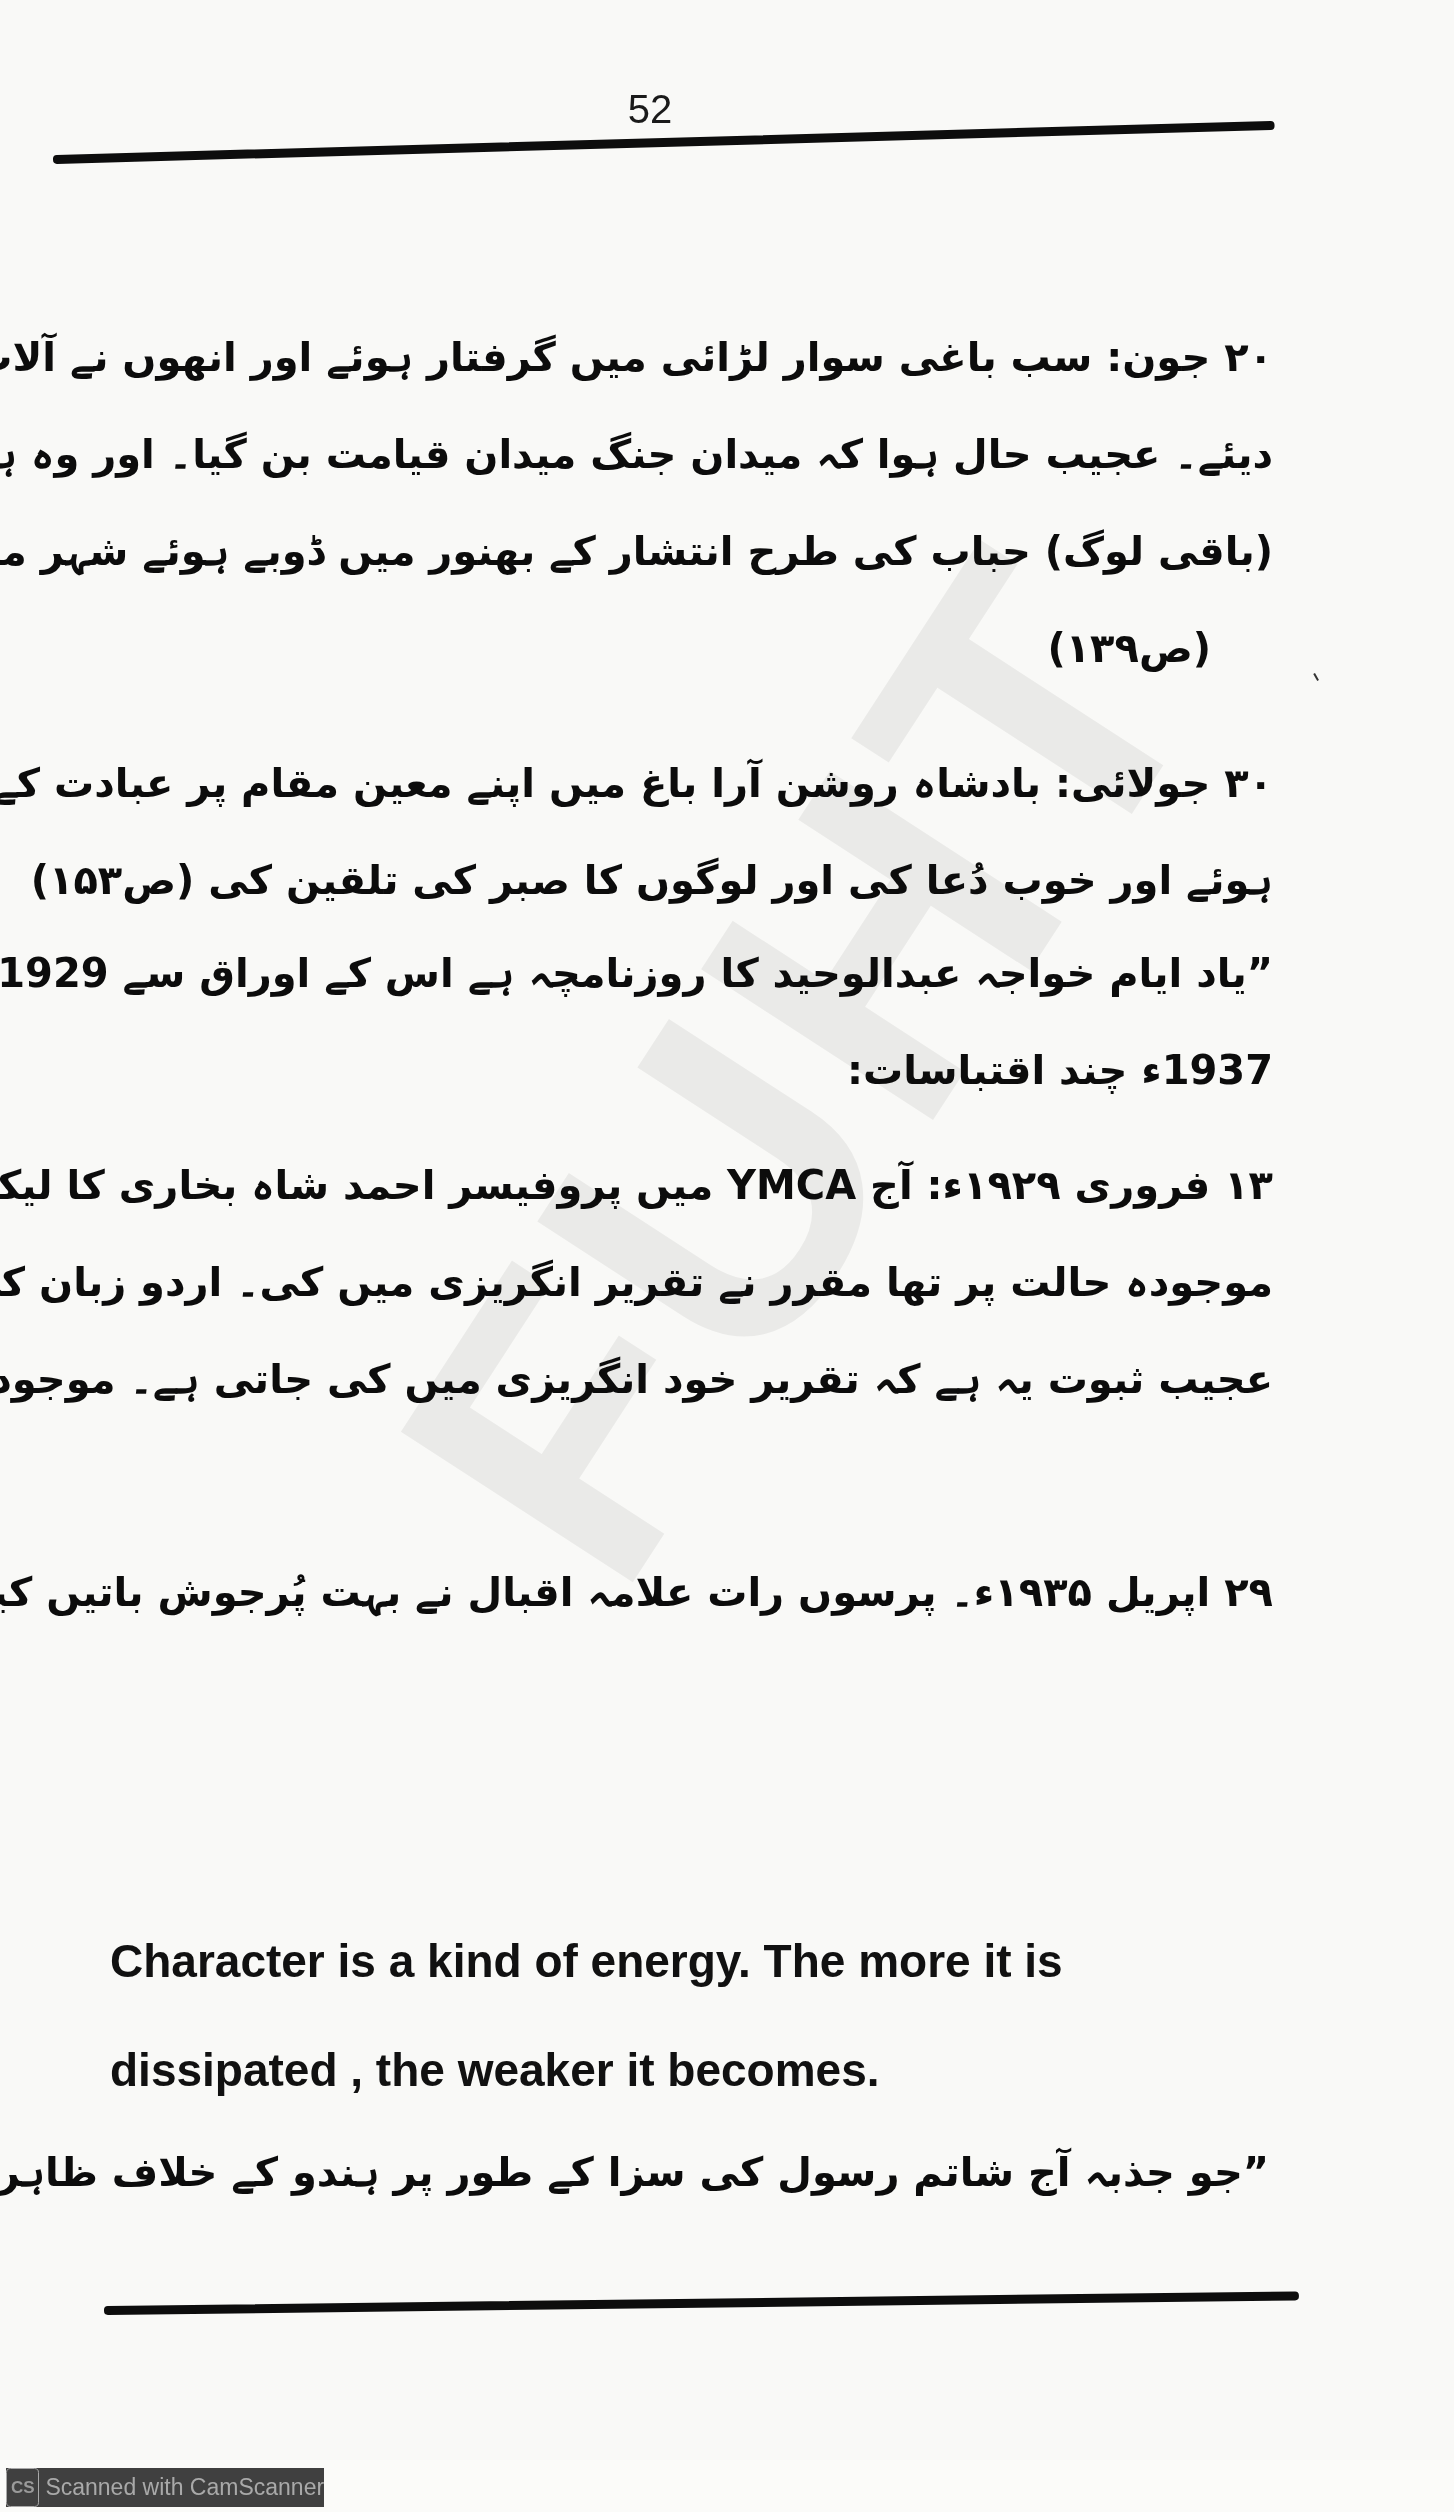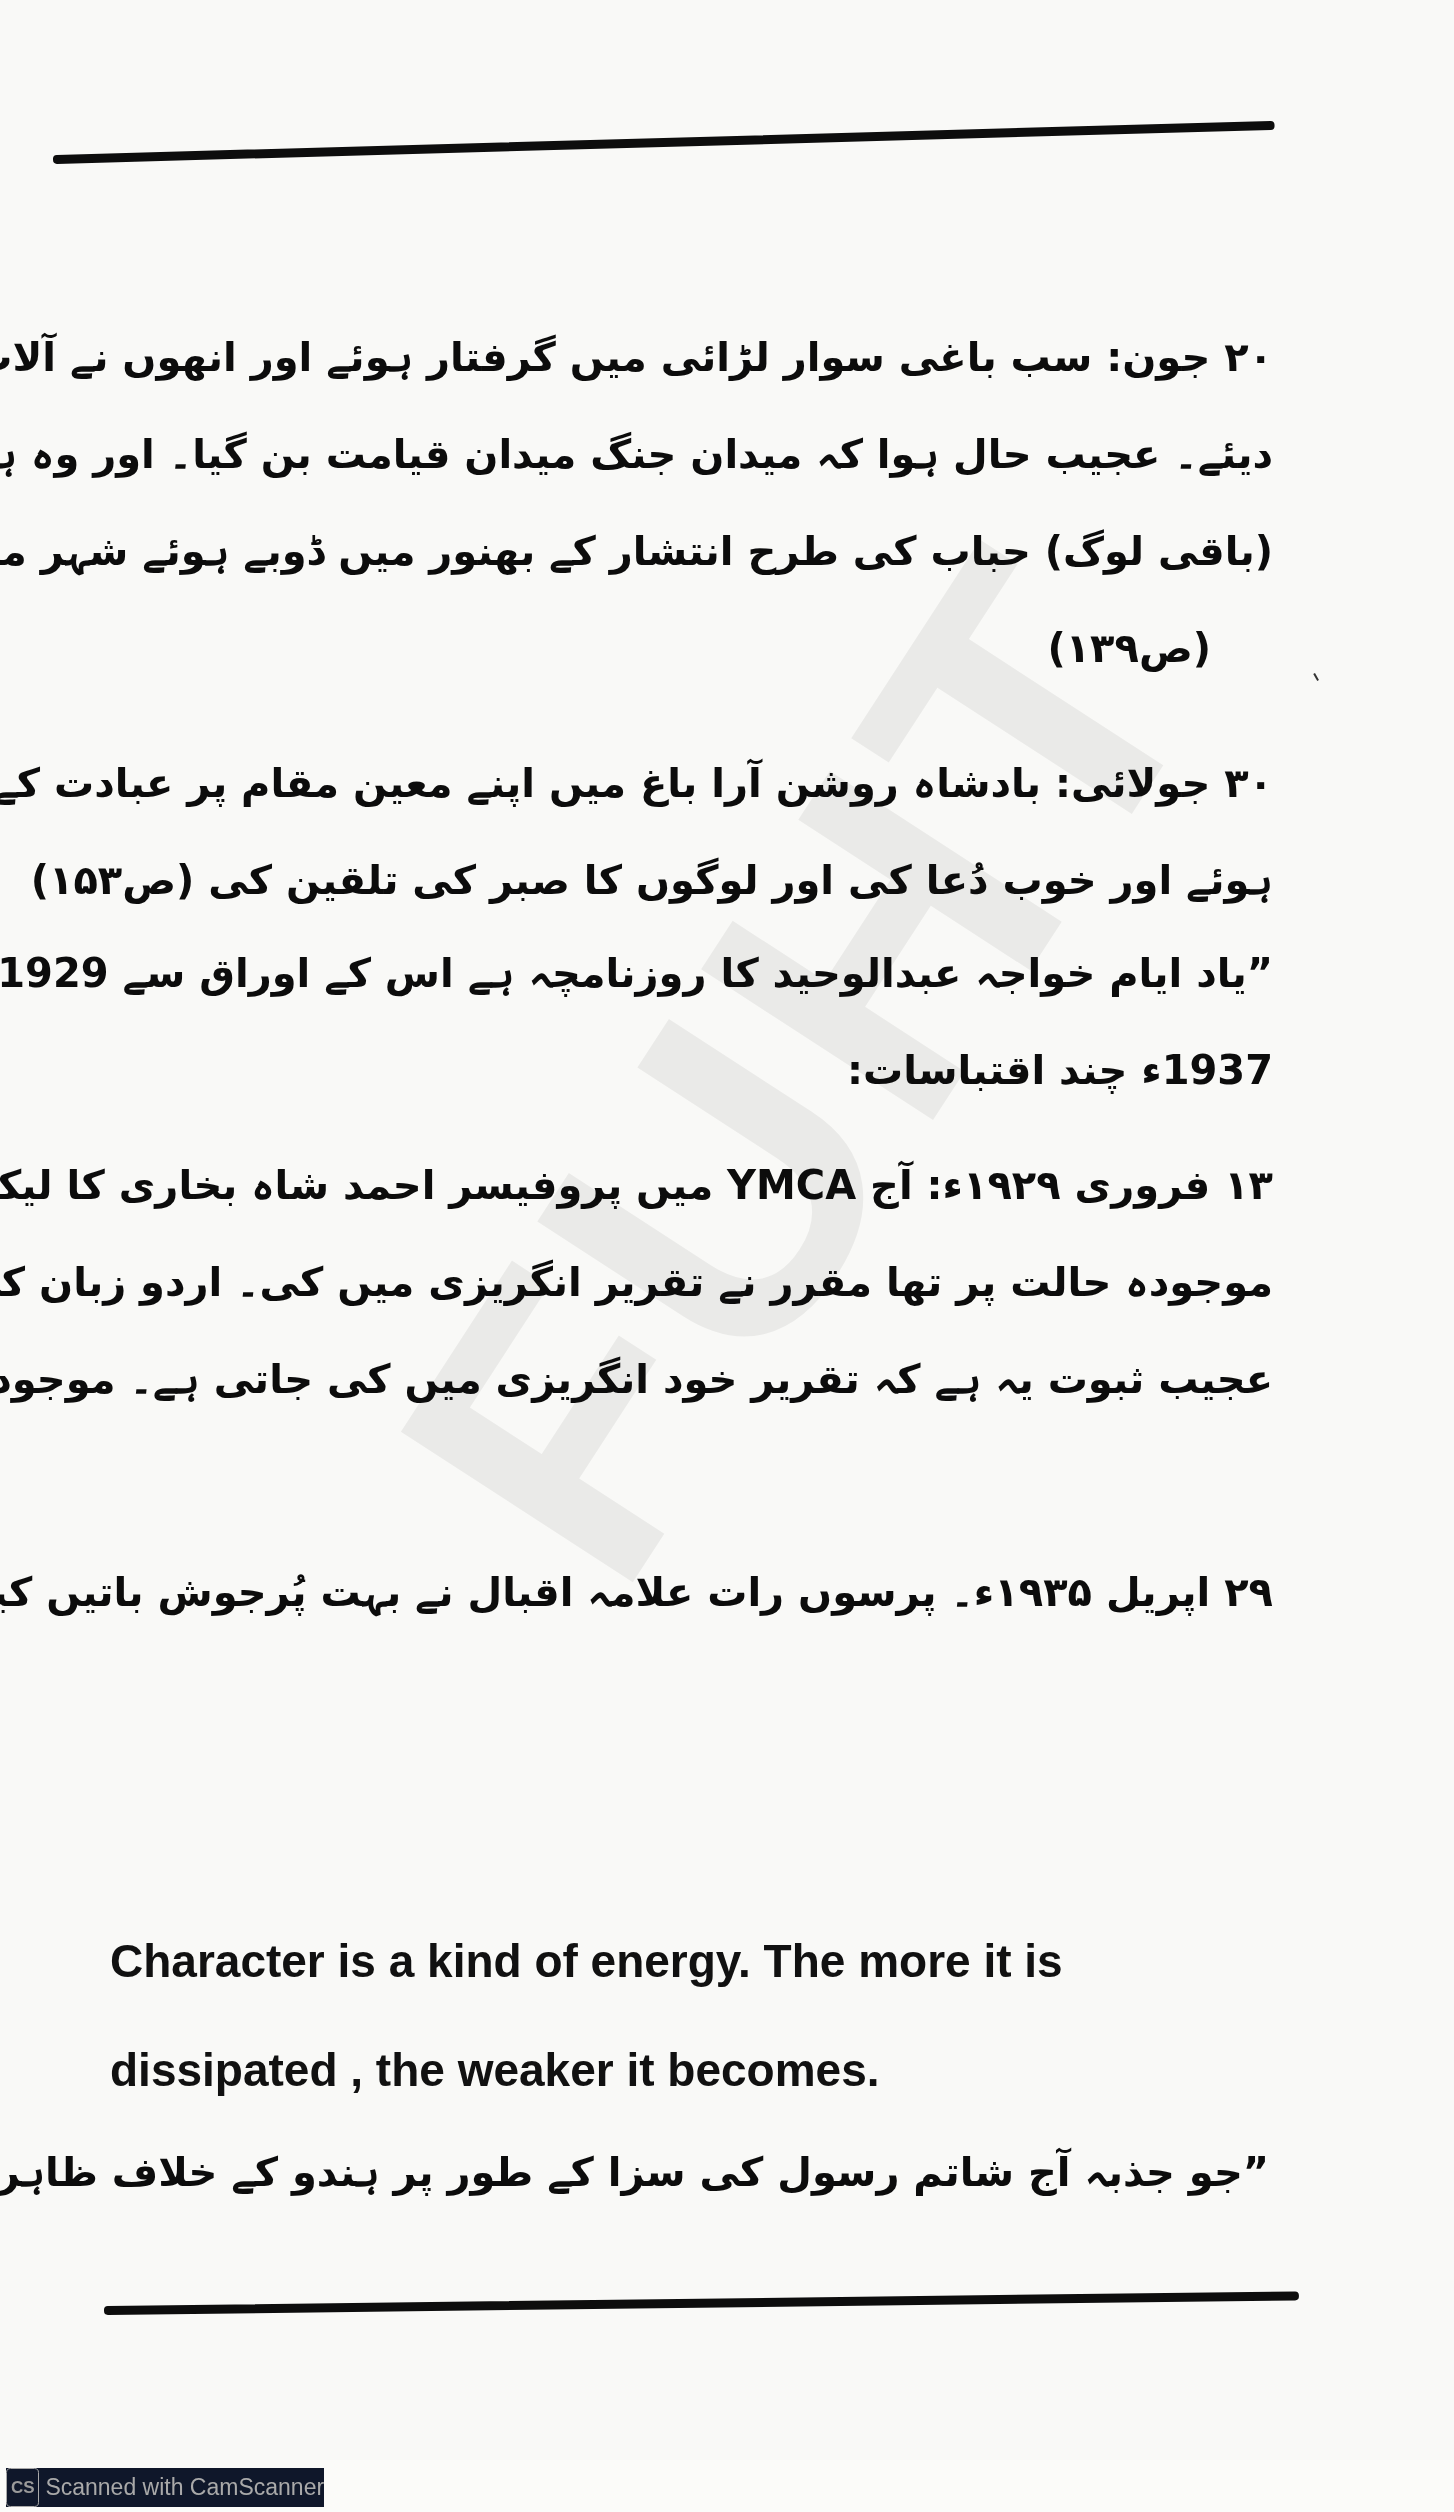--- a/index.html
+++ b/index.html
@@ -28,35 +28,36 @@
     font-size:46px;color:#111;line-height:108px;
   }
   .watermark{
     position:absolute;left:255px;top:874px;width:1083px;height:402px;
     transform:rotate(-57deg);transform-origin:center;
     font-family:"Liberation Sans",sans-serif;font-weight:bold;font-size:402px;letter-spacing:7.7px;
     color:rgba(0,0,0,0.06);text-align:center;line-height:402px;pointer-events:none;
   }
   .footer{
     position:absolute;left:6.2px;top:2468px;height:39px;display:flex;align-items:center;gap:6.2px;
-    font-family:"Liberation Sans",sans-serif;font-size:23px;color:#a9a9a9;background:#0f172a;
+    font-family:"Liberation Sans",sans-serif;font-size:23px;color:#a9a9a9;background:#404040;
   }
   .cs-logo{
     width:31px;height:37px;border:1.5px solid #a9a9a9;border-radius:4.6px;display:flex;
     align-items:center;justify-content:center;font-weight:bold;font-size:17px;color:#9a9a9a;
   }
   .stray-mark{position:absolute;width:2.3px;height:7.7px;background:#333;transform:rotate(-30deg);}
 </style>
 </head>
 <body>
 
 <div class="page">
 
   <div class="watermark">FUHT</div>
 
+  <div class="page-number">52</div>
   <div class="rule rule-top"></div>
 
 
   <div class="urdu-block" style="top:309px;">
     <span class="urdu-line">۲۰ جون: سب باغی سوار لڑائی میں گرفتار ہوئے اور انھوں نے آلات حرب کھول</span>
     <span class="urdu-line">دیئے۔ عجیب حال ہوا کہ میدان جنگ میدان قیامت بن گیا۔ اور وہ ہلاک ہوگئے</span>
     <span class="urdu-line">(باقی لوگ) حباب کی طرح انتشار کے بھنور میں ڈوبے ہوئے شہر میں داخل ہوئے</span>
     <span class="urdu-line short" style="padding-right:62px;">(ص۱۳۹)</span>
   </div>
   <div class="stray-mark" style="left:1315px;top:673px;"></div>

